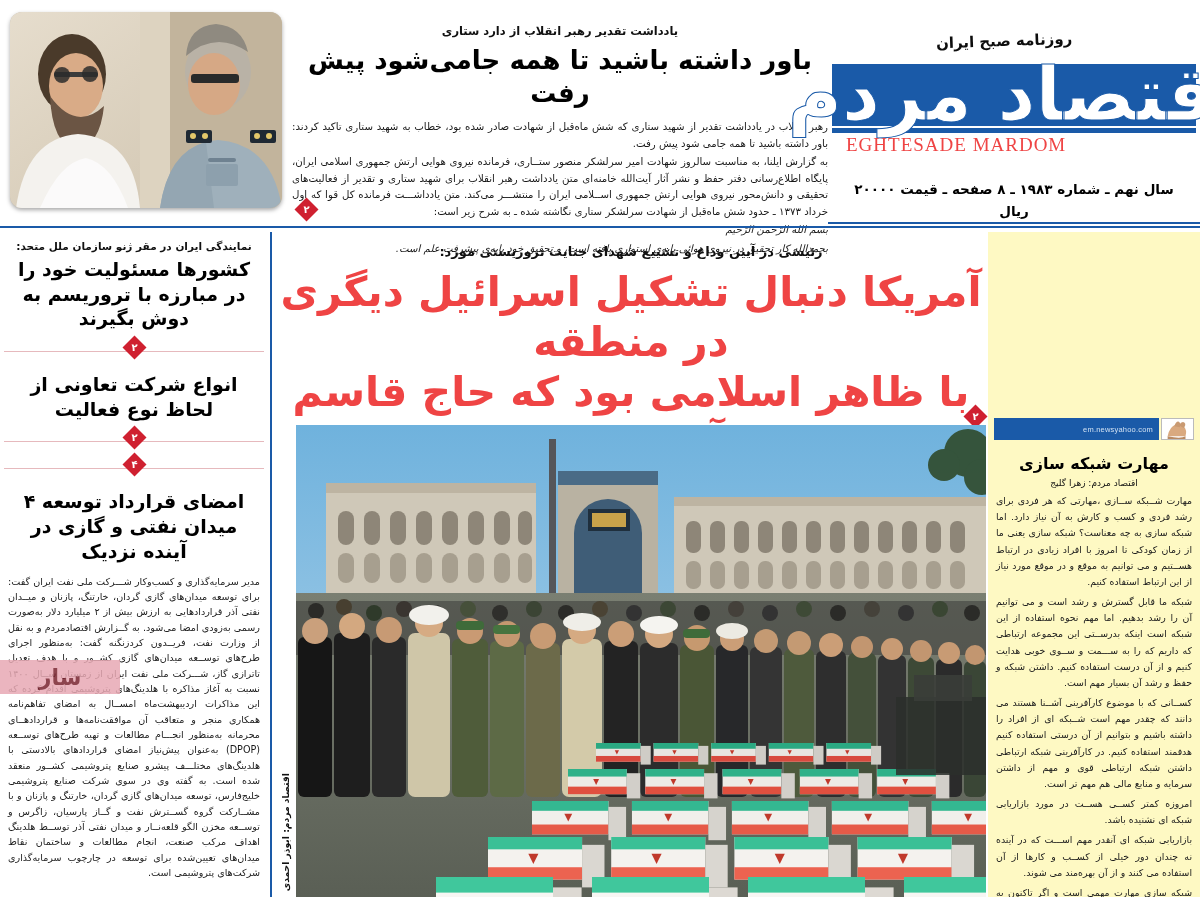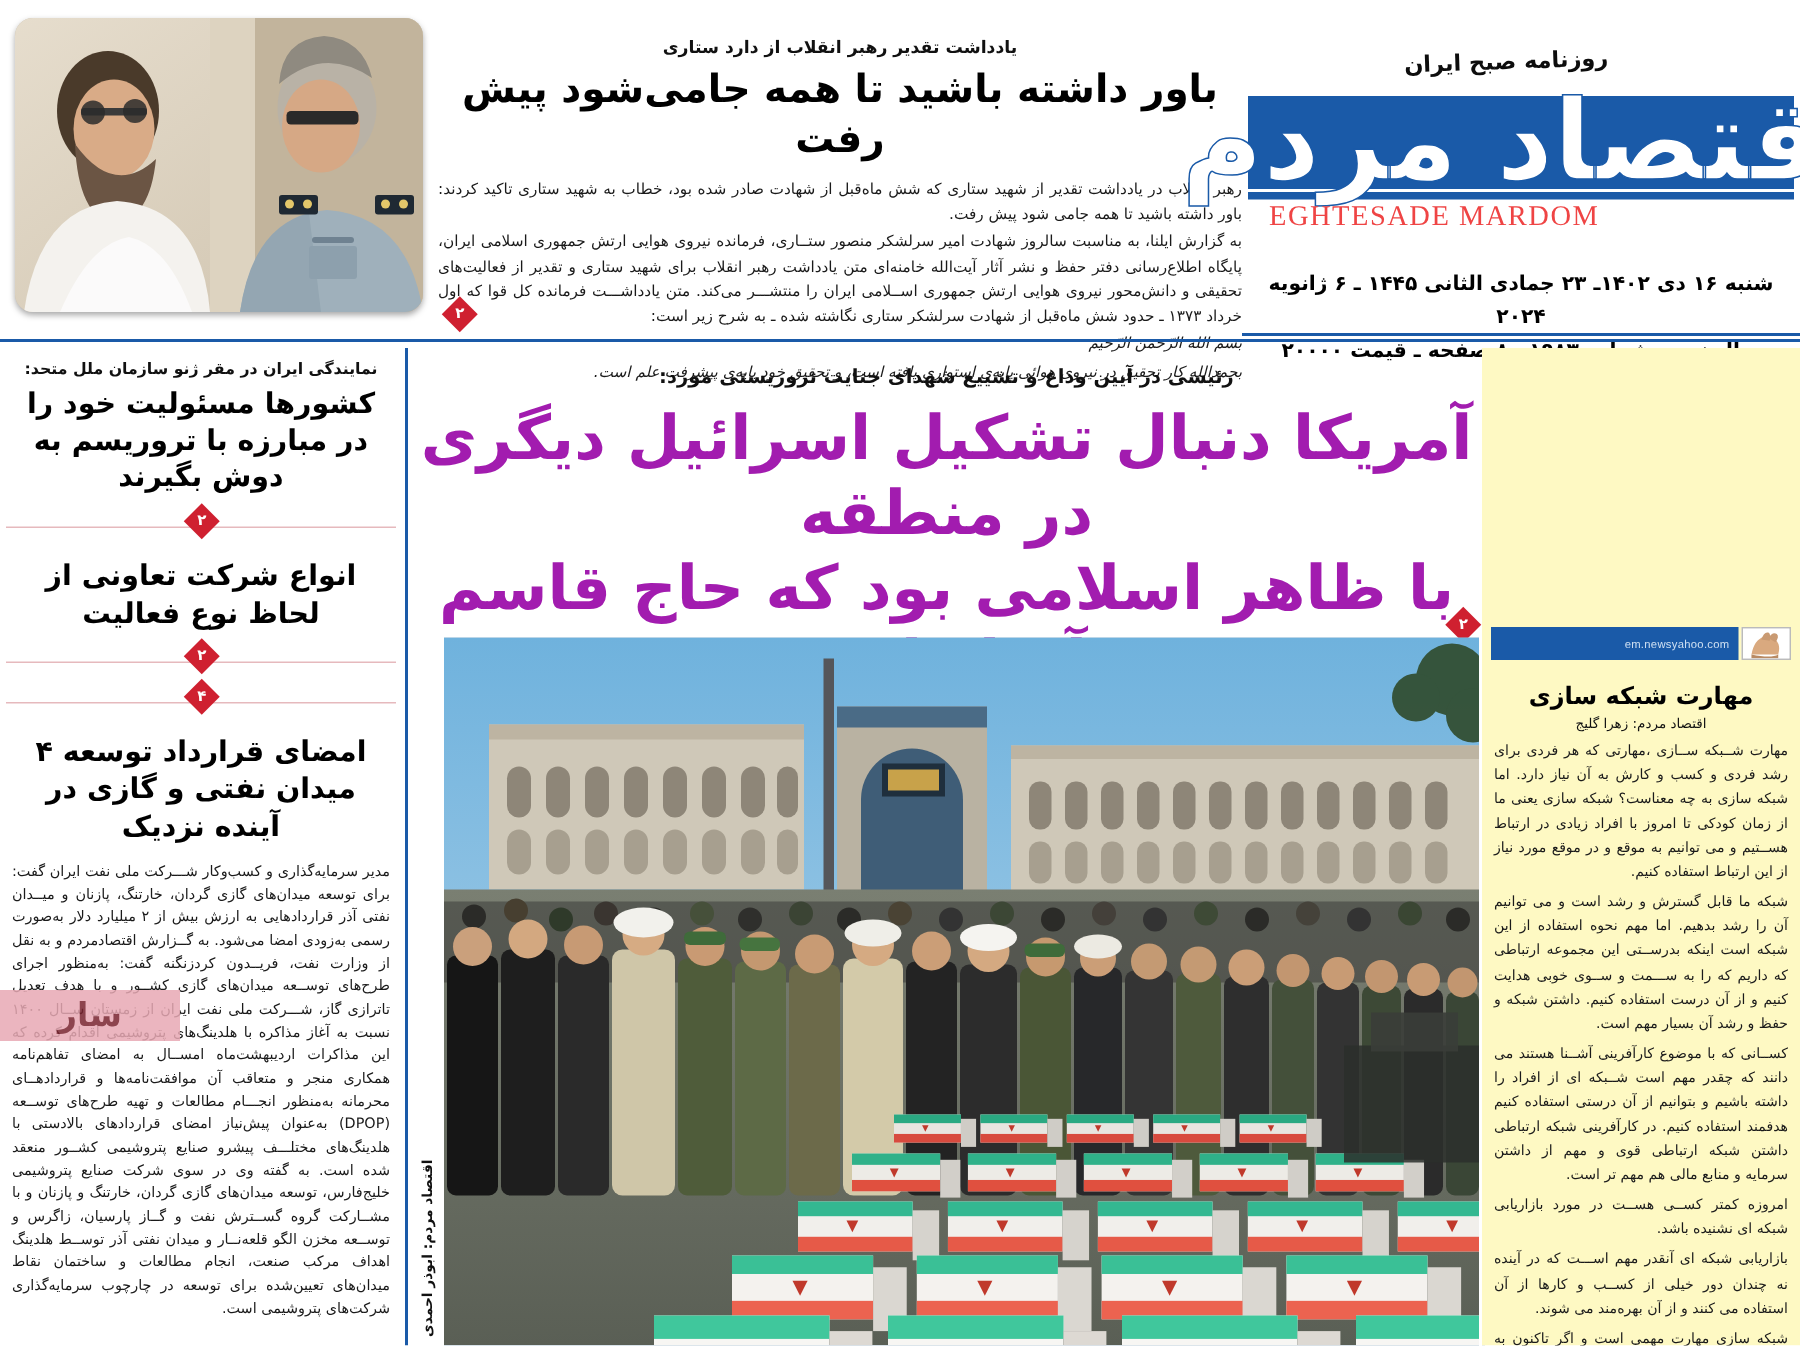--- a/index.html
+++ b/index.html
@@ -98,21 +98,21 @@
   }
 
   
   .vdiv{position:absolute;left:270px;top:232px;width:2px;height:665px;background:#1a5aa8;}
 
   
   .main{position:absolute;left:276px;top:232px;width:710px;height:665px;}
   .mn-kicker{font-size:13px;text-align:center;color:#111;margin:12px 0 8px;font-weight:600;}
   .mn-head{
     font-size:41px;font-weight:bold;text-align:center;line-height:1.22;
-    color:#a21caf;letter-spacing:-1.2px;margin:0;
+    color:#ef4444;letter-spacing:-1.2px;margin:0;
   }
   .mn-badge{position:absolute;right:2px;top:176px;}
   .mainphoto{
     position:absolute;left:20px;top:193px;width:690px;height:472px;overflow:hidden;background:#8fb8d6;
   }
   .mainphoto svg{display:block;width:100%;height:100%;}
   .photocredit{
     position:absolute;left:0px;top:193px;width:18px;height:472px;
     display:flex;align-items:flex-end;justify-content:center;padding-bottom:6px;box-sizing:border-box;
   }
@@ -201,21 +201,20 @@
 
     <div class="masthead">
       <div class="mh-tagline">روزنامه صبح ایران</div>
       <div class="mh-logo-wrap">
         <div class="mh-bar"></div>
         <div class="mh-bar-under"></div>
         <div class="mh-logo-text">اقتصاد مردم</div>
         <div class="mh-latin">EGHTESADE MARDOM</div>
       </div>
       <div class="mh-dateline">
-        <div>شنبه ۱۶ دی ۱۴۰۲ـ ۲۳ جمادی الثانی ۱۴۴۵ ـ ۶ ژانویه ۲۰۲۴</div>
         <div>سال نهم ـ شماره ۱۹۸۳ ـ ۸ صفحه ـ قیمت ۲۰۰۰۰ ریال</div>
       </div>
       <div class="mh-rule"></div>
     </div>
 
   </div>
 
   <div class="hr-top"></div>
 
   <div class="sidebar">

